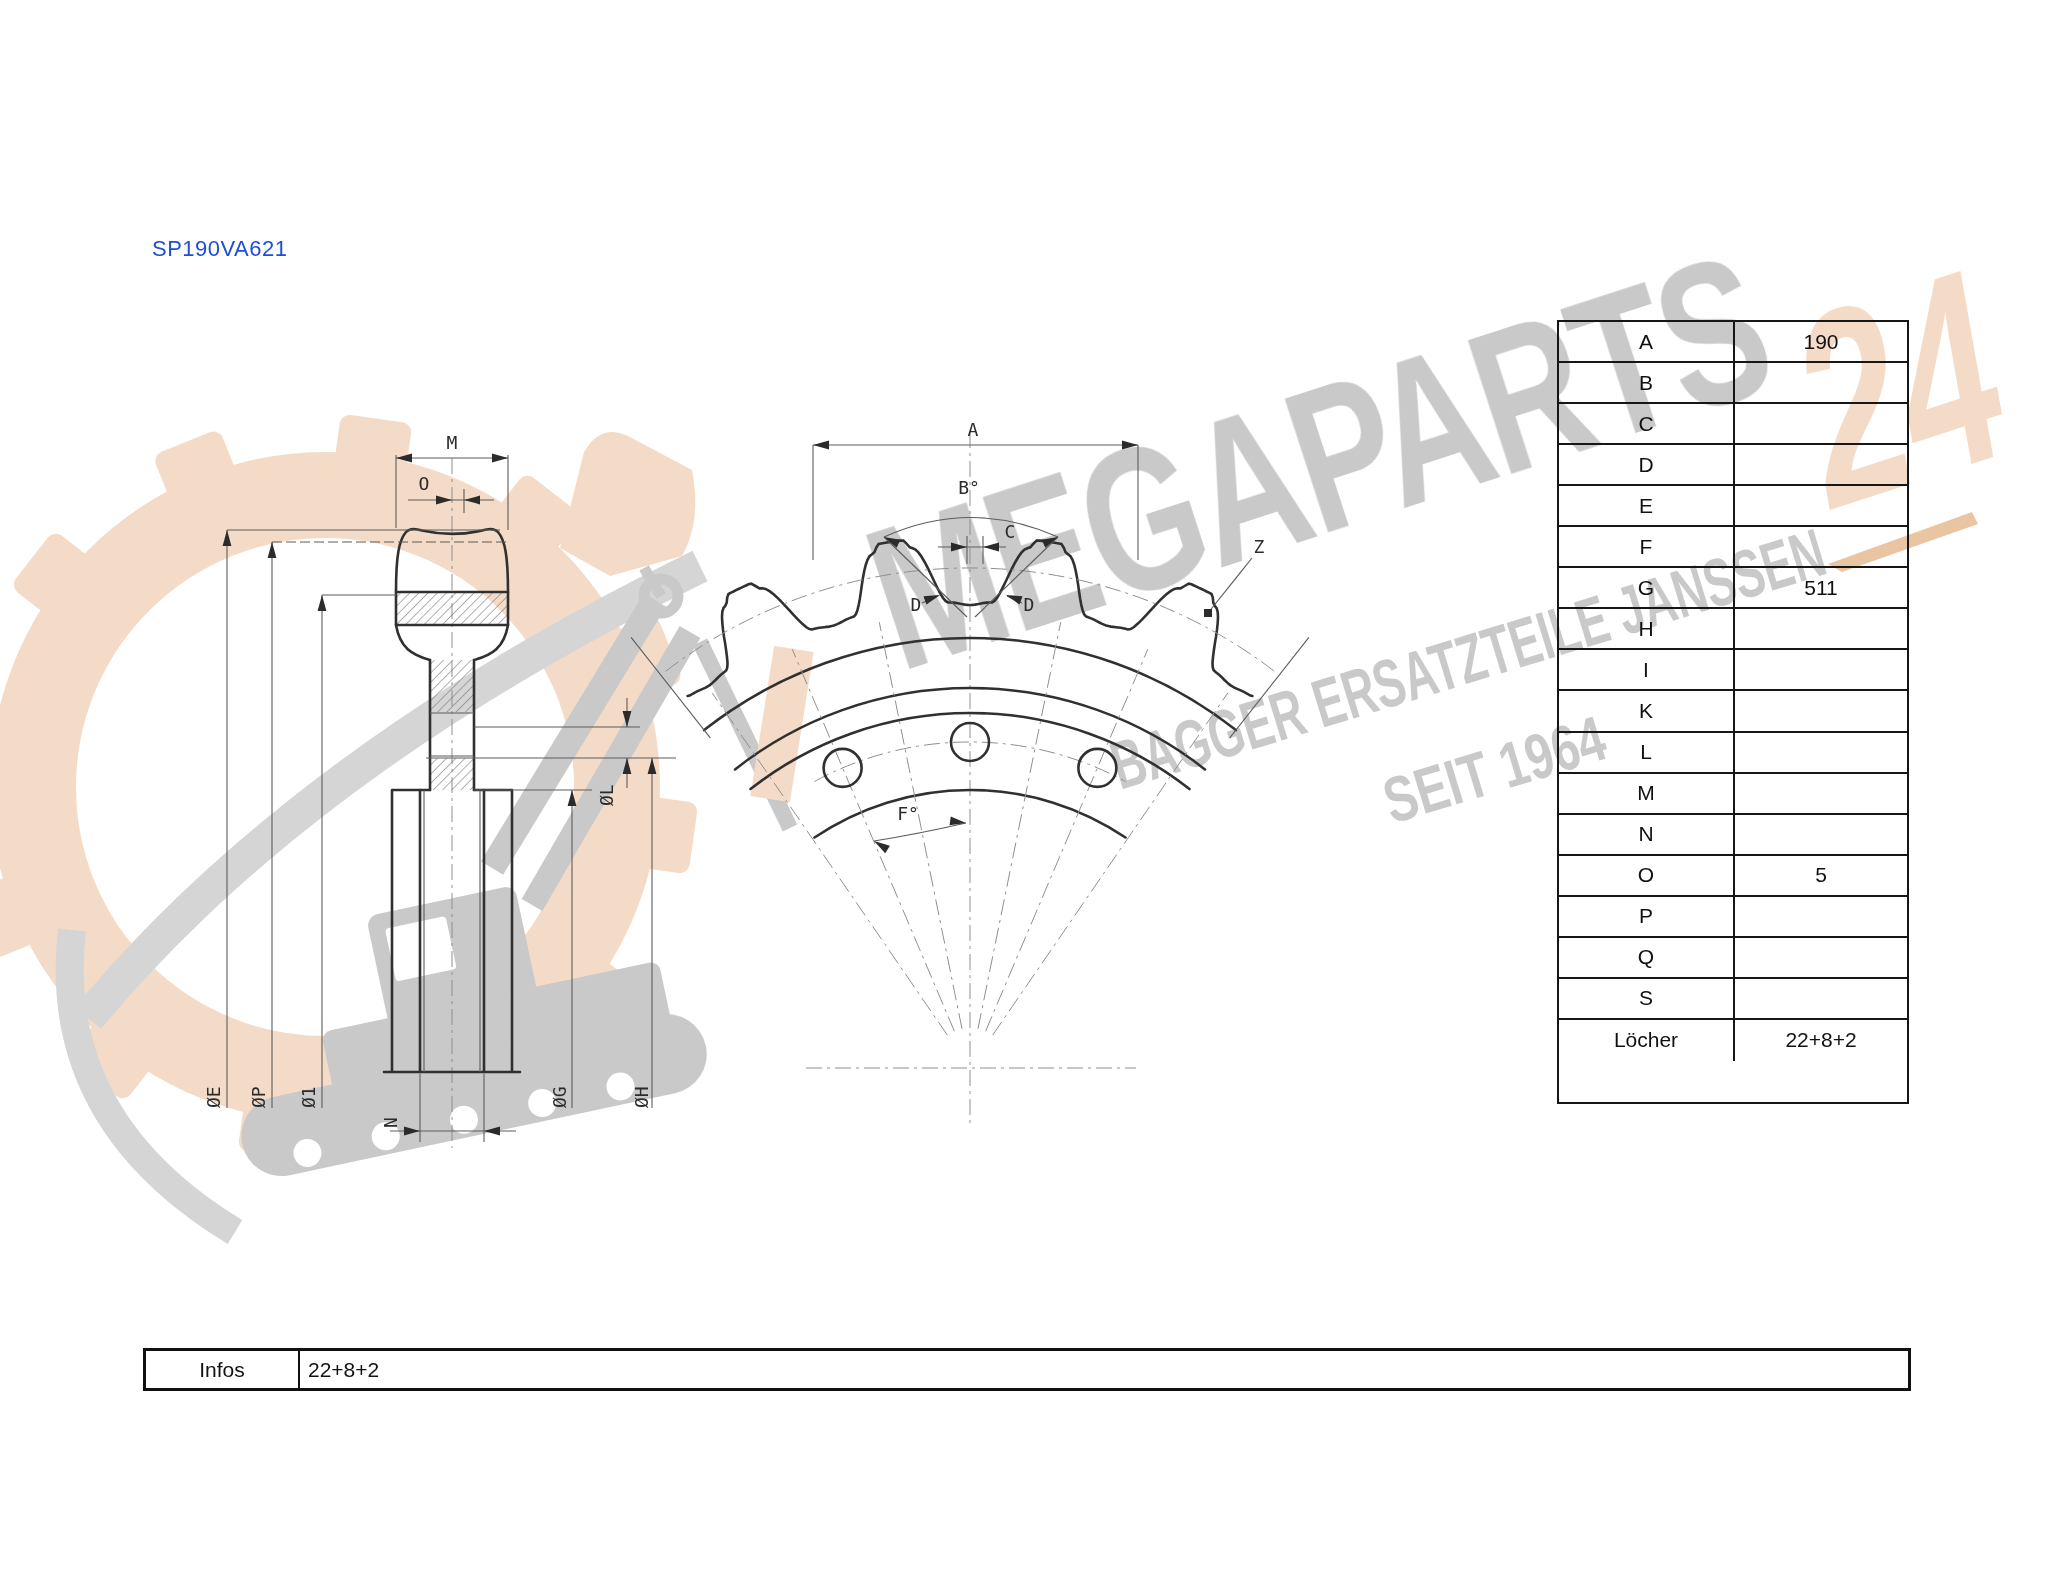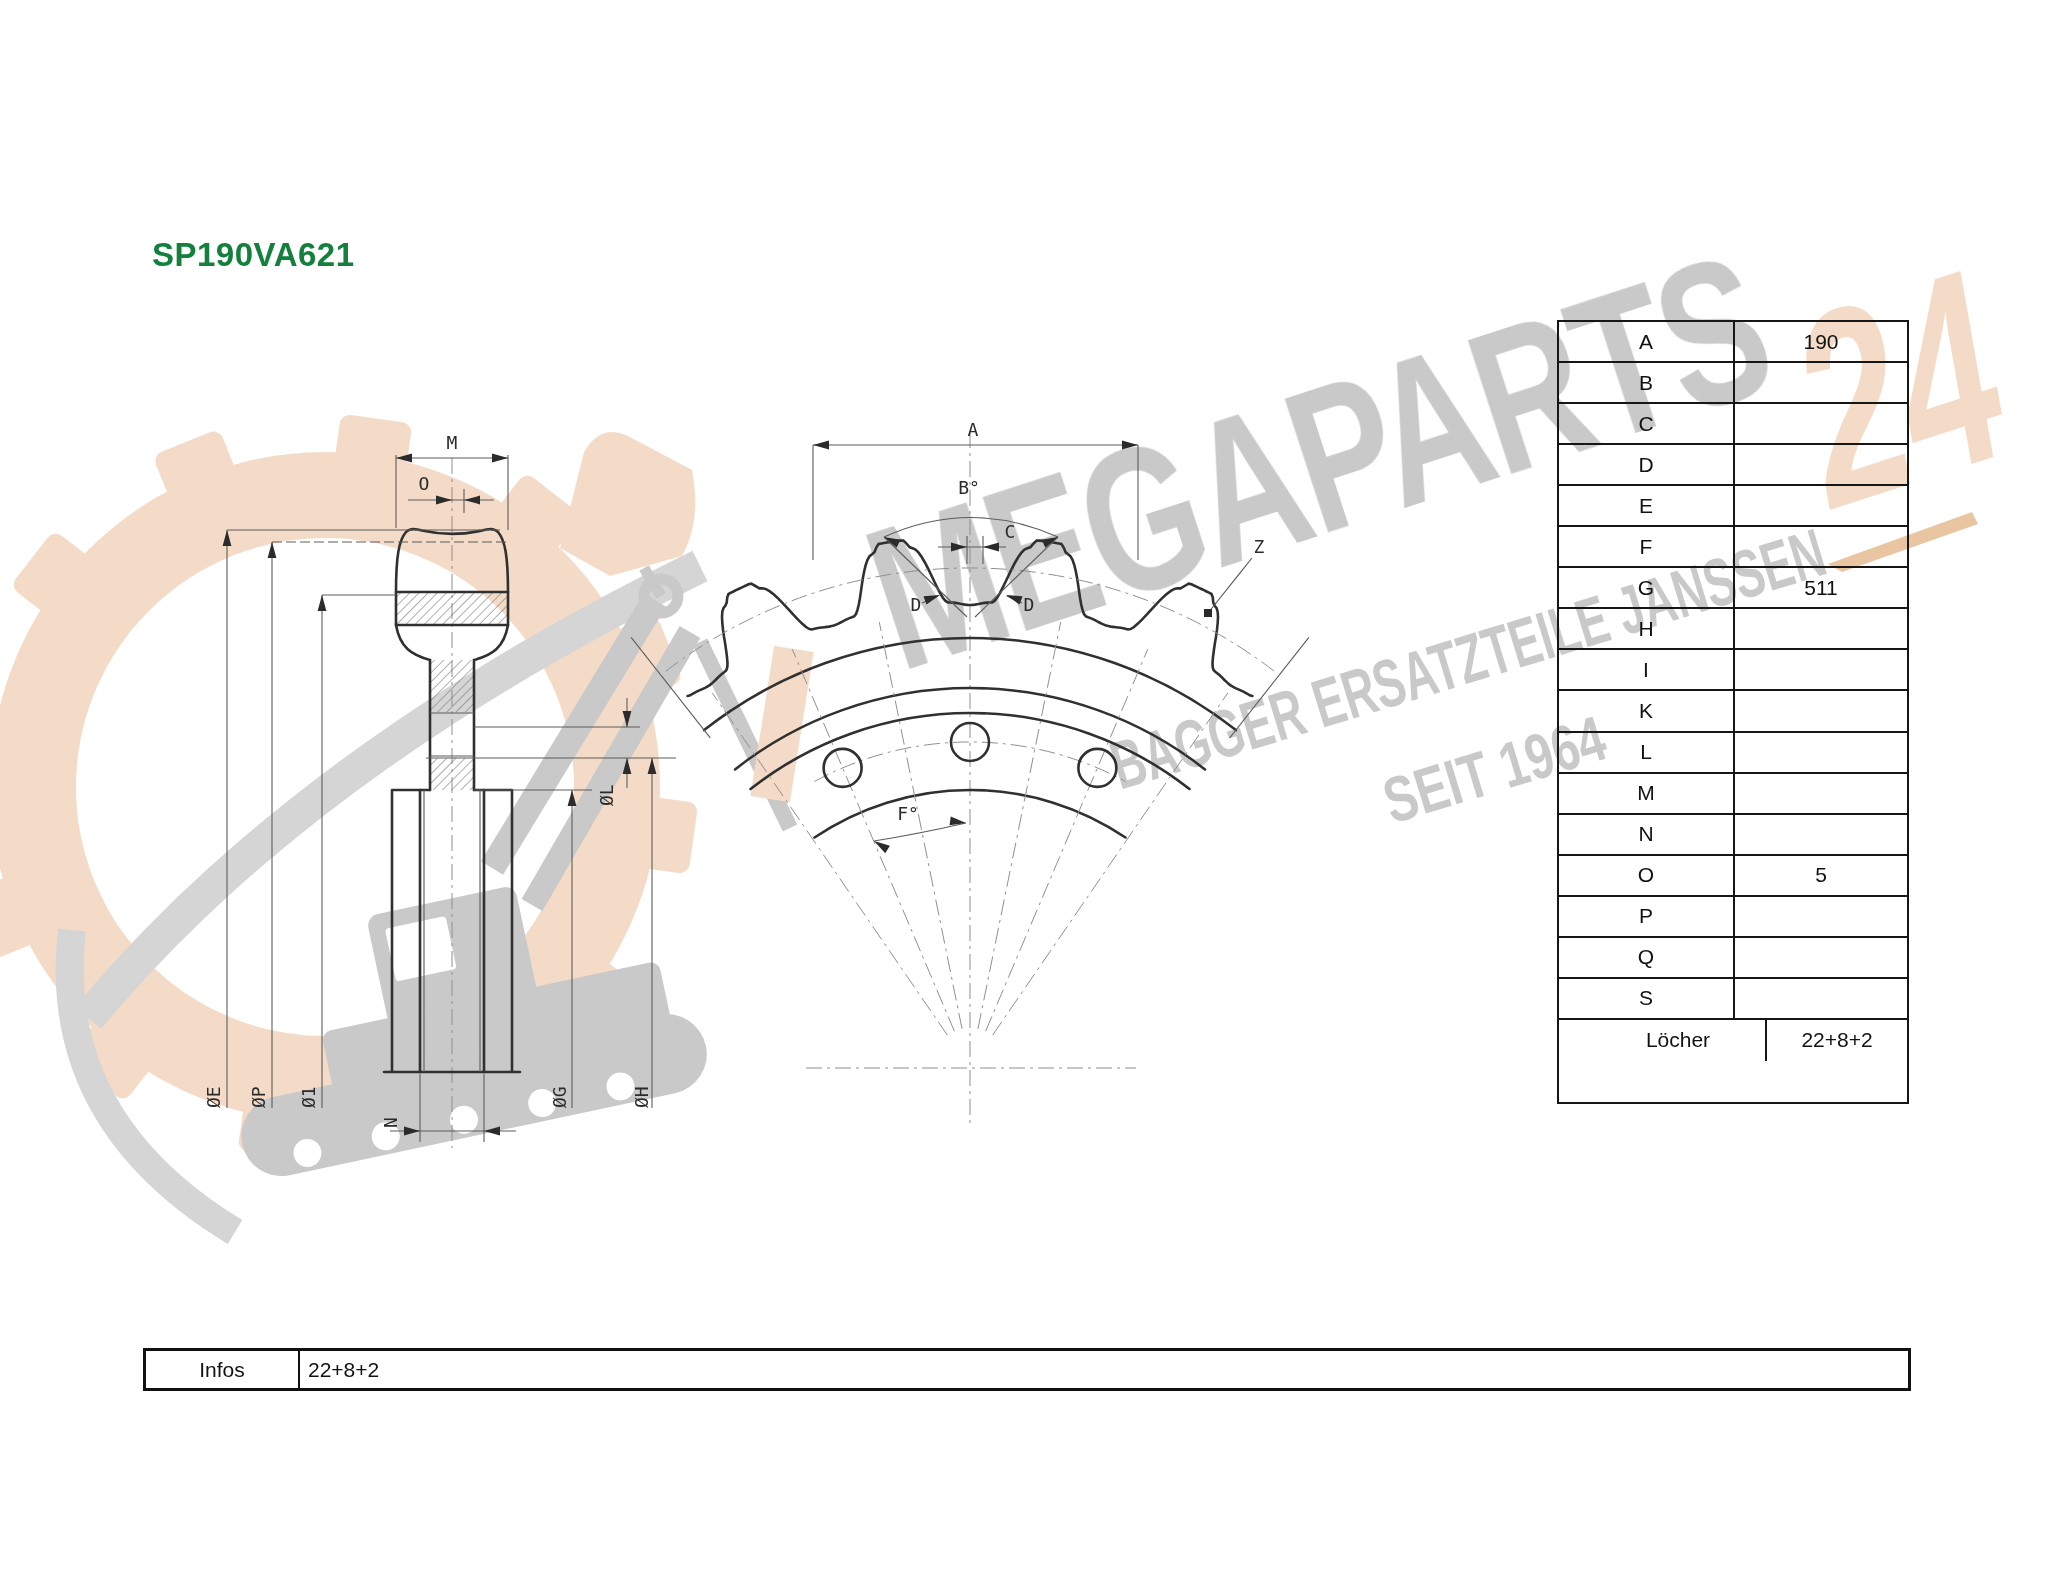--- a/index.html
+++ b/index.html
@@ -1,27 +1,27 @@
 <!DOCTYPE html>
 <html><head>
 <meta charset="utf-8">
 <style>
   html,body{margin:0;padding:0;}
   body{width:2057px;height:1589px;position:relative;background:#ffffff;overflow:hidden;
        font-family:"Liberation Sans",sans-serif;}
   #stage{position:absolute;inset:0;}
   svg{position:absolute;left:0;top:0;}
-  .page-title{position:absolute;left:152px;top:236px;font-size:33px;font-weight:bold;
-       color:#15803d;letter-spacing:.5px;}
+  .page-title{position:absolute;left:152px;top:236px;font-size:22px;font-weight:normal;
+       color:#1d4ed8;letter-spacing:.5px;}
   
   .spec-table{position:absolute;left:1557px;top:320px;width:352px;height:784px;
        border:2px solid #161616;box-sizing:border-box;display:grid;
        grid-template-rows:repeat(19,1fr);background:transparent;}
   .spec-row{display:grid;grid-template-columns:176px 1fr;border-bottom:2px solid #161616;}
-  .spec-row:last-child{border-bottom:none;padding-left:32px;}
+  .spec-row:last-child{border-bottom:none;}
   .spec-key,.spec-val{display:flex;align-items:center;justify-content:center;
        font-size:21px;color:#111;}
   .spec-key{border-right:2px solid #161616;}
   
   .info-bar{position:absolute;left:143px;top:1348px;width:1768px;height:43px;
        border:3px solid #111;box-sizing:border-box;display:flex;background:transparent;text-align:center;}
   .info-label{width:152px;border-right:2px solid #111;display:flex;align-items:center;
        justify-content:center;font-size:21px;color:#111;}
   .info-value{flex:1;display:flex;align-items:center;font-size:21px;color:#111;padding-left:8px;}
   

